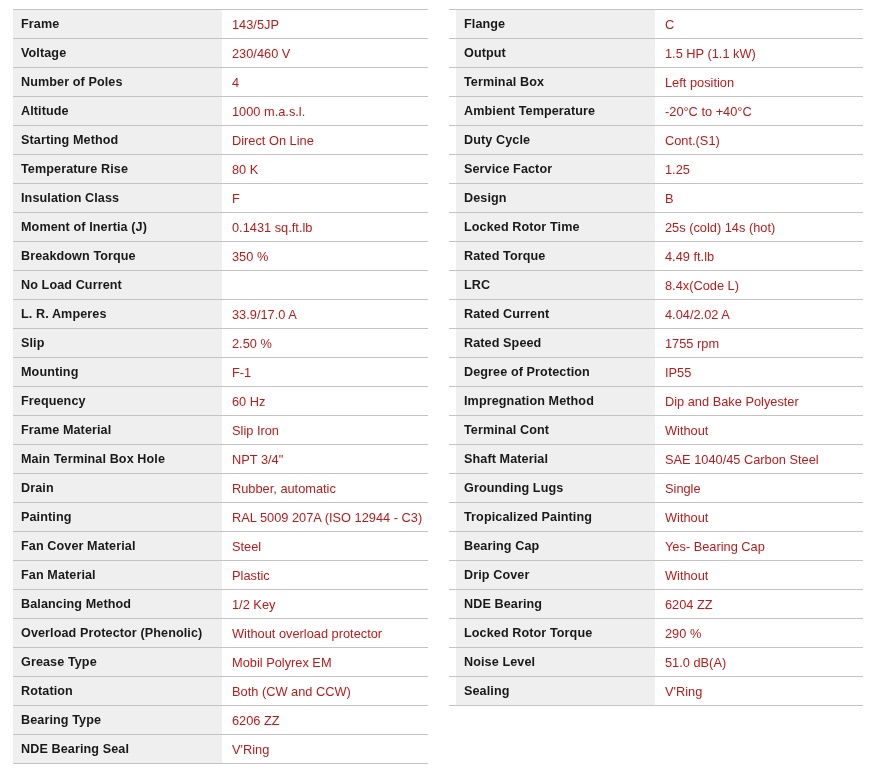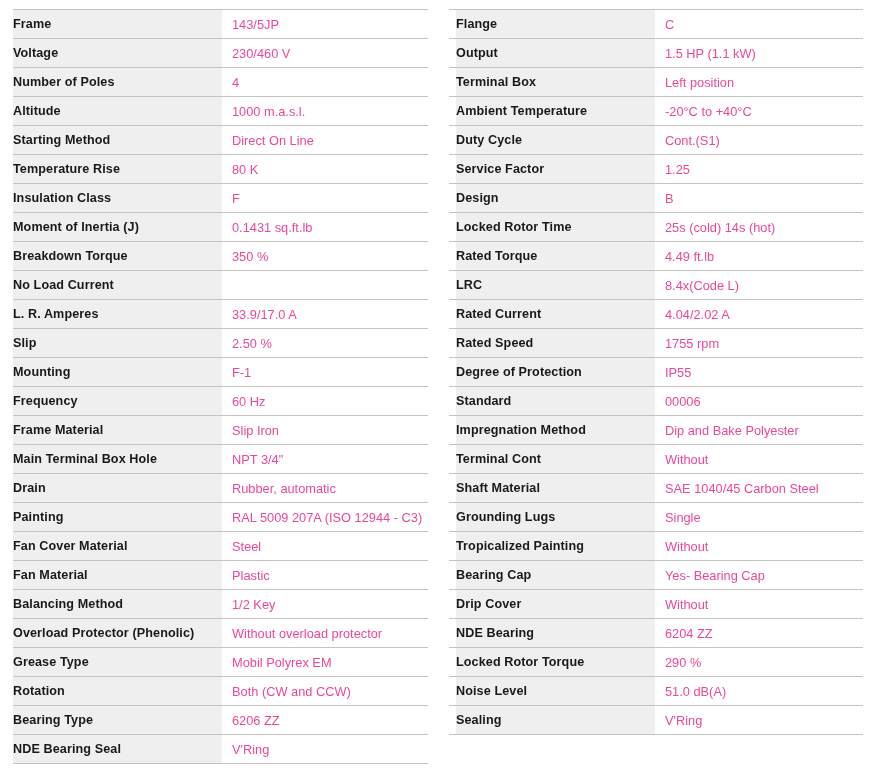--- a/index.html
+++ b/index.html
@@ -20,30 +20,31 @@
     border-top:1px solid #c3c3c3;
     height:28px;
   }
   .cell{
     display:flex;align-items:center;
     box-sizing:border-box;
     white-space:nowrap;overflow:hidden;
   }
   .label{
     background:#efefef;
+    padding-left:8px;
     font-size:12.6px;font-weight:bold;
     color:#191919;letter-spacing:0.1px;
   }
   .t-left .label{width:209px;}
   .t-right .label{width:199px;margin-left:7px;}
   .value{
     flex:1;background:#ffffff;
     padding-left:10px;
     font-size:12.8px;font-weight:normal;
-    color:#ec4899;
+    color:#b91c1c;
   }
 </style>
 </head>
 <body>
 
 <div class="tables">
   <div class="spec-table t-left">
       <div class="row">
         <div class="cell label">Frame</div>
         <div class="cell value">143/5JP</div>
@@ -195,24 +196,20 @@
       </div>
       <div class="row">
         <div class="cell label">Rated Speed</div>
         <div class="cell value">1755 rpm</div>
       </div>
       <div class="row">
         <div class="cell label">Degree of Protection</div>
         <div class="cell value">IP55</div>
       </div>
       <div class="row">
-        <div class="cell label">Standard</div>
-        <div class="cell value">00006</div>
-      </div>
-      <div class="row">
         <div class="cell label">Impregnation Method</div>
         <div class="cell value">Dip and Bake Polyester</div>
       </div>
       <div class="row">
         <div class="cell label">Terminal Cont</div>
         <div class="cell value">Without</div>
       </div>
       <div class="row">
         <div class="cell label">Shaft Material</div>
         <div class="cell value">SAE 1040/45 Carbon Steel</div>

